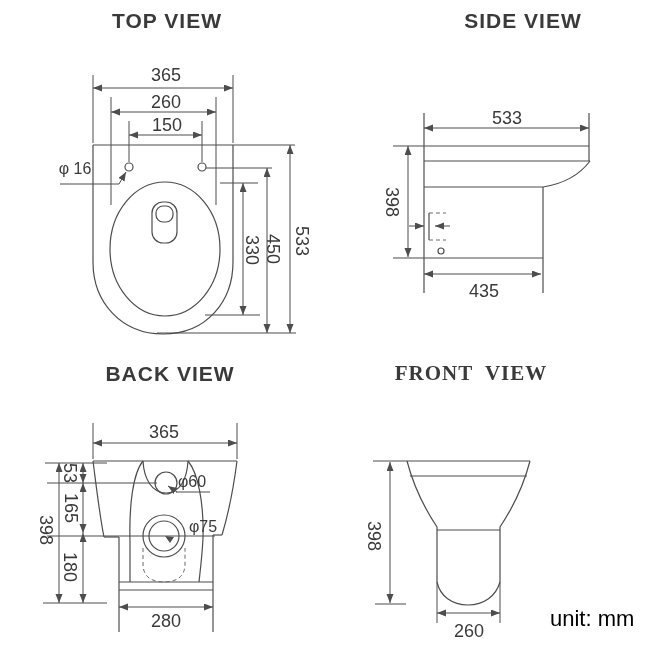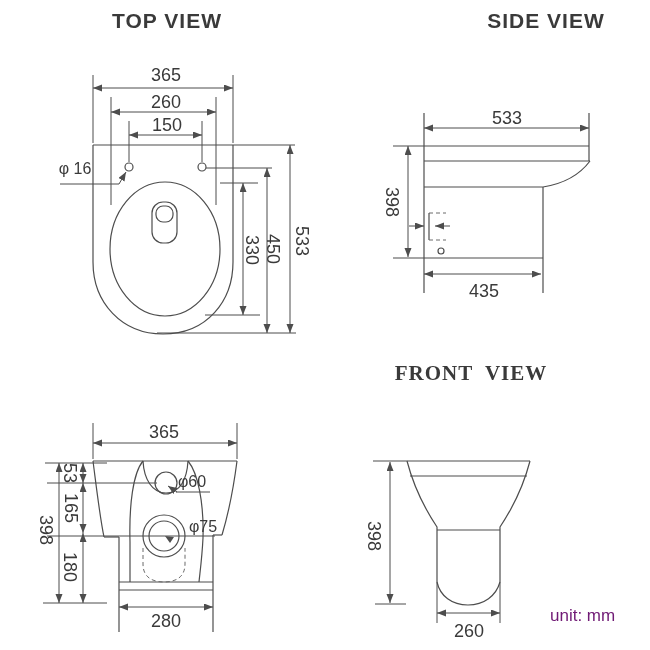--- a/index.html
+++ b/index.html
@@ -1,34 +1,35 @@
 <!DOCTYPE html>
 <html><head>
 <meta charset="utf-8">
 <style>
   html,body{margin:0;padding:0;background:#ffffff;}
   .canvas{position:relative;width:650px;height:650px;background:#ffffff;overflow:hidden;
           font-family:"Liberation Sans", sans-serif;}
   .view-title{position:absolute;transform:translateX(-50%);font-size:21px;font-weight:600;
           color:#3a3a3a;letter-spacing:1px;white-space:pre;}
-  .unit-note{position:absolute;font-size:17px;color:#701a75;}
+  .unit-note{position:absolute;font-size:22px;color:#000000;}
   svg{position:absolute;left:0;top:0;}
   svg .ln{stroke:#4d4d4d;stroke-width:1.2;fill:none;}
   svg .thin{stroke:#4d4d4d;stroke-width:1;fill:none;}
   svg .dash{stroke:#6a6a6a;stroke-width:1;fill:none;stroke-dasharray:4 3;}
   svg text{font-family:"Liberation Sans", sans-serif;font-size:18px;fill:#3a3a3a;}
   svg text.small{font-size:16px;}
 </style>
 </head>
 <body>
 
 <div class="canvas">
 
   <div class="view-title" style="left:167px;top:9px;">TOP VIEW</div>
-  <div class="view-title" style="left:523px;top:9px;margin-left:23px;">SIDE VIEW</div>
+  <div class="view-title" style="left:523px;top:9px;">SIDE VIEW</div>
+  <div class="view-title" style="left:170px;top:362px;">BACK VIEW</div>
   <div class="view-title" style="left:471px;top:361px;font-family:Liberation Serif, serif;">FRONT  VIEW</div>
   <div class="unit-note" style="left:550px;top:606px;">unit: mm</div>
 
   <svg width="650" height="650" viewBox="0 0 650 650">
     <defs>
       <marker id="ah" markerUnits="userSpaceOnUse" markerWidth="10" markerHeight="8" refX="9" refY="3.5" orient="auto-start-reverse">
         <path d="M0,0 L9,3.5 L0,7 Z" fill="#4d4d4d"></path>
       </marker>
     </defs>
 

